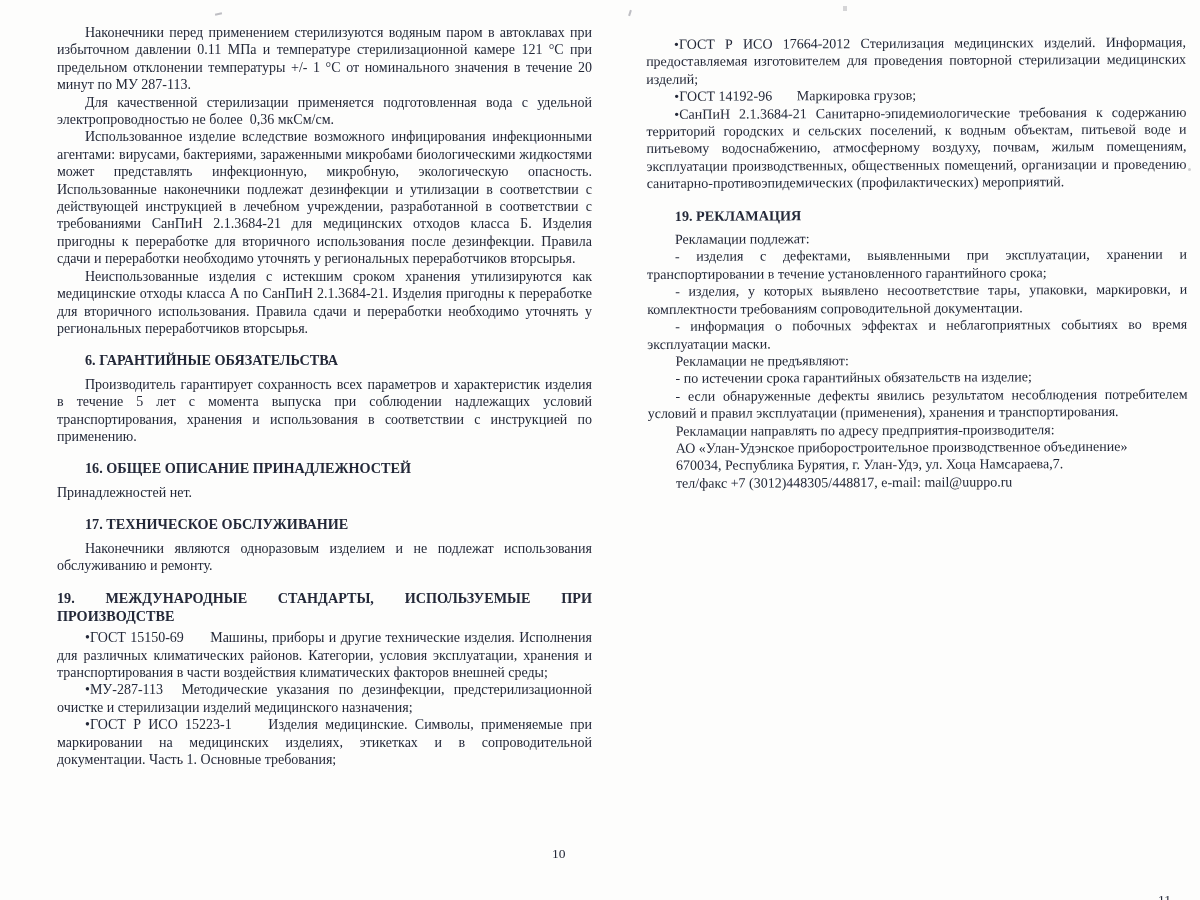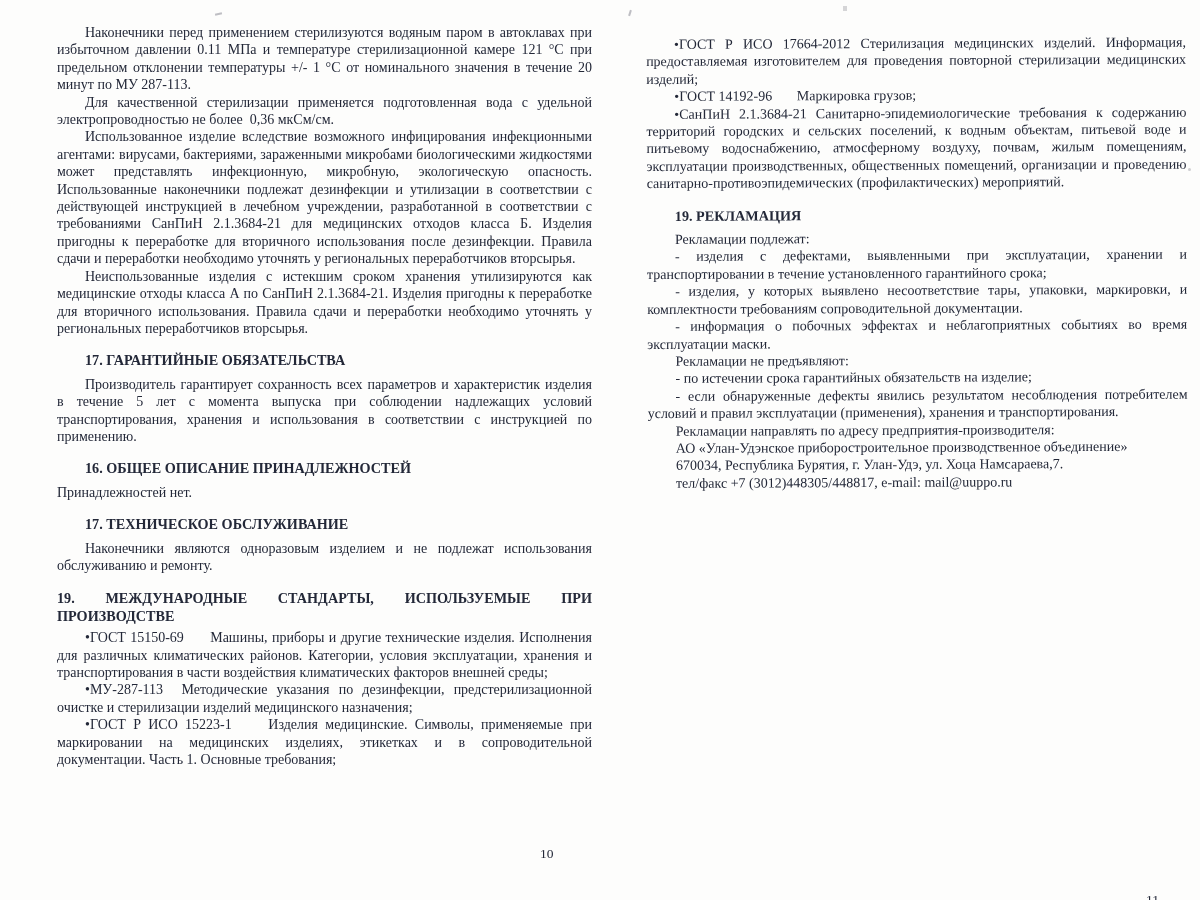--- a/index.html
+++ b/index.html
@@ -34,20 +34,21 @@
   h2.heading-spread {
     text-indent: 0;
     text-align: justify;
     word-spacing: 4px;
     margin: 16px 0 4px 0;
   }
   .page-num {
     position: absolute;
     font-size: 13.5px;
     color: #232838;
+    margin-left: 12px;
   }
   .page-num-left  { left: 540px;  top: 846px; }
   .page-num-right { left: 1146px; top: 892px; }
   .artifact { position: absolute; background: #8a8a93; opacity: 0.55; }
   .artifact-1 { left: 215px; top: 13px; width: 7px; height: 2px; transform: rotate(-12deg); }
   .artifact-2 { left: 629px; top: 10px; width: 2px; height: 6px; transform: rotate(18deg); }
   .artifact-3 { left: 843px; top: 6px;  width: 4px; height: 5px; opacity: 0.35; }
   .artifact-4 { left: 1188px; top: 168px; width: 3px; height: 3px; border-radius: 50%; opacity: 0.4; }
 </style>
 </head>
@@ -56,21 +57,21 @@
 <div class="artifact artifact-1"></div>
 <div class="artifact artifact-2"></div>
 <div class="artifact artifact-3"></div>
 <div class="artifact artifact-4"></div>
 
 <div class="col col-left">
   <p class="para">Наконечники перед применением стерилизуются водяным паром в автоклавах при избыточном давлении 0.11 МПа и температуре стерилизационной камере 121 °С при предельном отклонении температуры +/- 1 °С от номинального значения в течение 20 минут по МУ 287-113.</p>
   <p class="para">Для качественной стерилизации применяется подготовленная вода с удельной электропроводностью не более &nbsp;0,36 мкСм/см.</p>
   <p class="para">Использованное изделие вследствие возможного инфицирования инфекционными агентами: вирусами, бактериями, зараженными микробами биологическими жидкостями может представлять инфекционную, микробную, экологическую опасность. Использованные наконечники подлежат дезинфекции и утилизации в соответствии с действующей инструкцией в лечебном учреждении, разработанной в соответствии с требованиями СанПиН 2.1.3684-21 для медицинских отходов класса Б. Изделия пригодны к переработке для вторичного использования после дезинфекции. Правила сдачи и переработки необходимо уточнять у региональных переработчиков вторсырья.</p>
   <p class="para">Неиспользованные изделия с истекшим сроком хранения утилизируются как медицинские отходы класса А по СанПиН 2.1.3684-21. Изделия пригодны к переработке для вторичного использования. Правила сдачи и переработки необходимо уточнять у региональных переработчиков вторсырья.</p>
-  <h2 class="heading">17. ГАРАНТИЙНЫЕ ОБЯЗАТЕЛЬСТВА</h2>
+  <h2 class="heading">6. ГАРАНТИЙНЫЕ ОБЯЗАТЕЛЬСТВА</h2>
   <p class="para">Производитель гарантирует сохранность всех параметров и характеристик изделия в течение 5 лет с момента выпуска при соблюдении надлежащих условий транспортирования, хранения и использования в соответствии с инструкцией по применению.</p>
   <h2 class="heading">16. ОБЩЕЕ ОПИСАНИЕ ПРИНАДЛЕЖНОСТЕЙ</h2>
   <p class="para flush">Принадлежностей нет.</p>
   <h2 class="heading">17. ТЕХНИЧЕСКОЕ ОБСЛУЖИВАНИЕ</h2>
   <p class="para">Наконечники являются одноразовым изделием и не подлежат использования обслуживанию и ремонту.</p>
   <h2 class="heading heading-spread">19. МЕЖДУНАРОДНЫЕ СТАНДАРТЫ, ИСПОЛЬЗУЕМЫЕ ПРИ ПРОИЗВОДСТВЕ</h2>
   <p class="para">•ГОСТ 15150-69&nbsp;&nbsp;&nbsp;&nbsp;&nbsp; Машины, приборы и другие технические изделия. Исполнения для различных климатических районов. Категории, условия эксплуатации, хранения и транспортирования в части воздействия климатических факторов внешней среды;</p>
   <p class="para">•МУ-287-113&nbsp; Методические указания по дезинфекции, предстерилизационной очистке и стерилизации изделий медицинского назначения;</p>
   <p class="para">•ГОСТ Р ИСО 15223-1&nbsp;&nbsp;&nbsp;&nbsp; Изделия медицинские. Символы, применяемые при маркировании на медицинских изделиях, этикетках и в сопроводительной документации. Часть 1. Основные требования;</p>
 </div>

